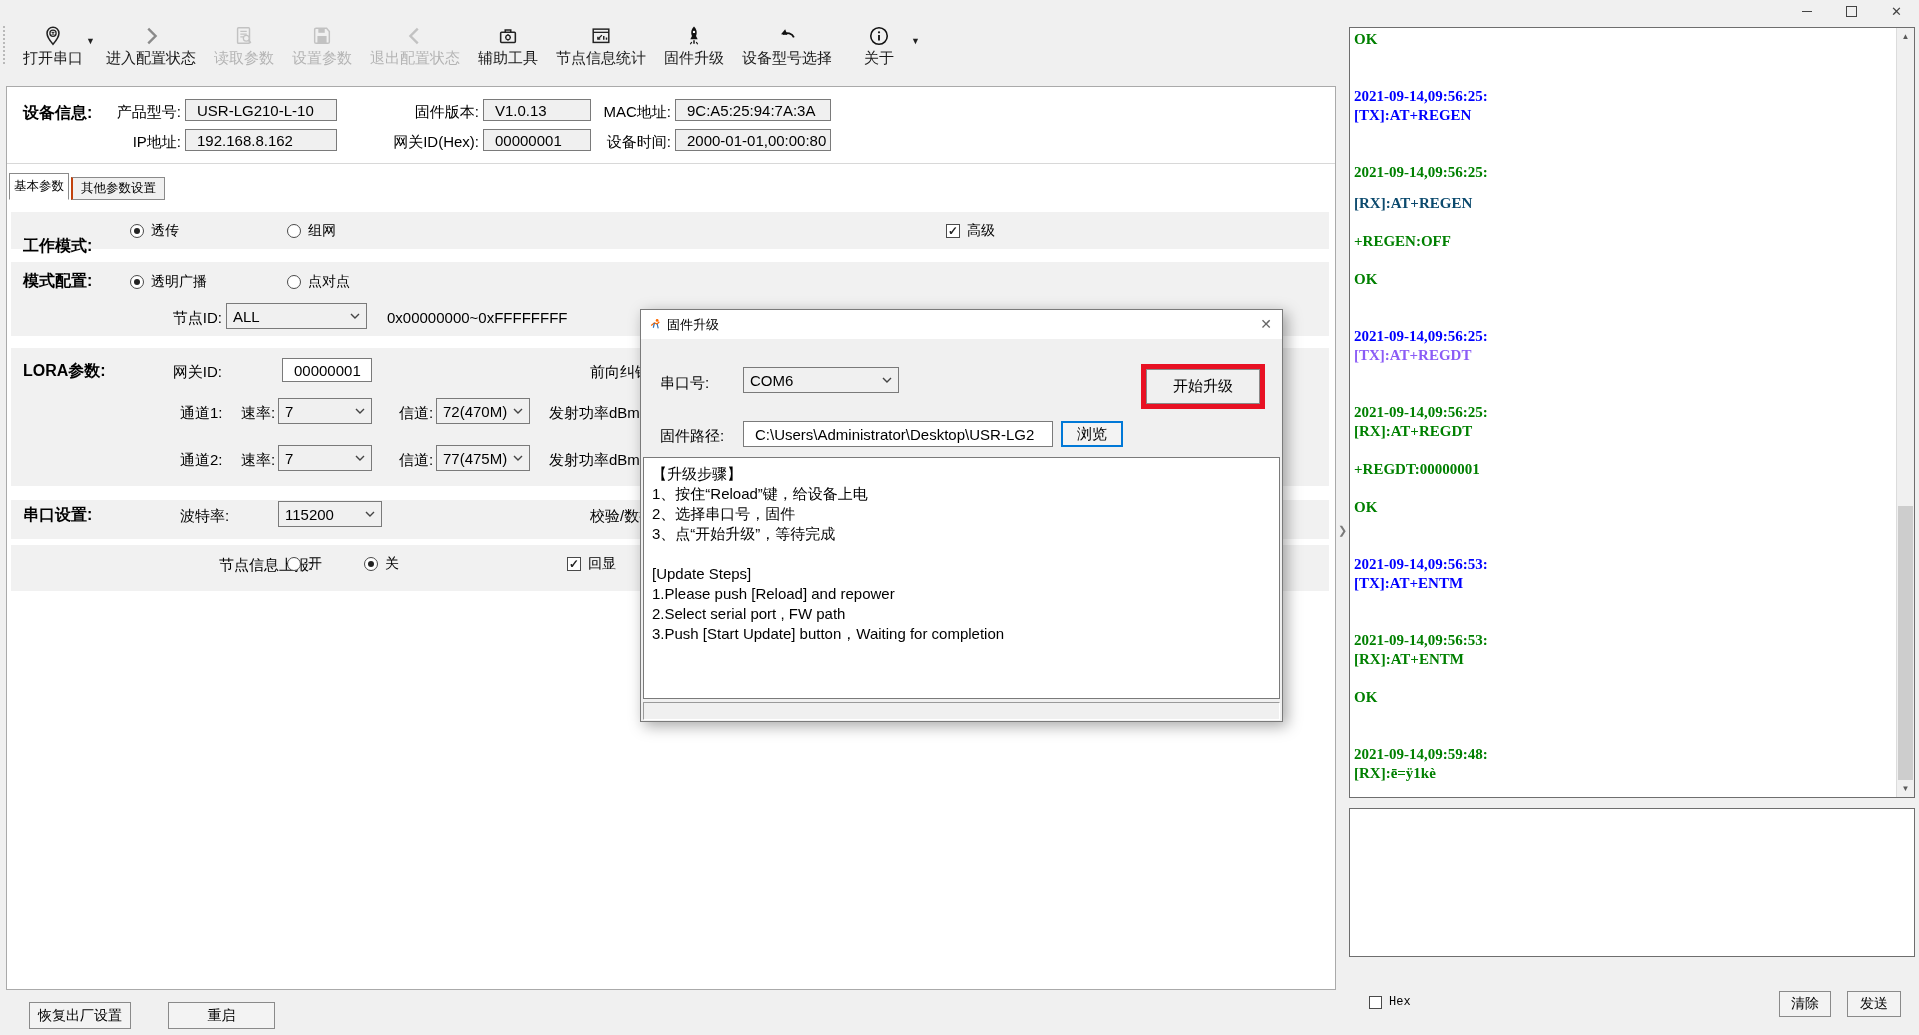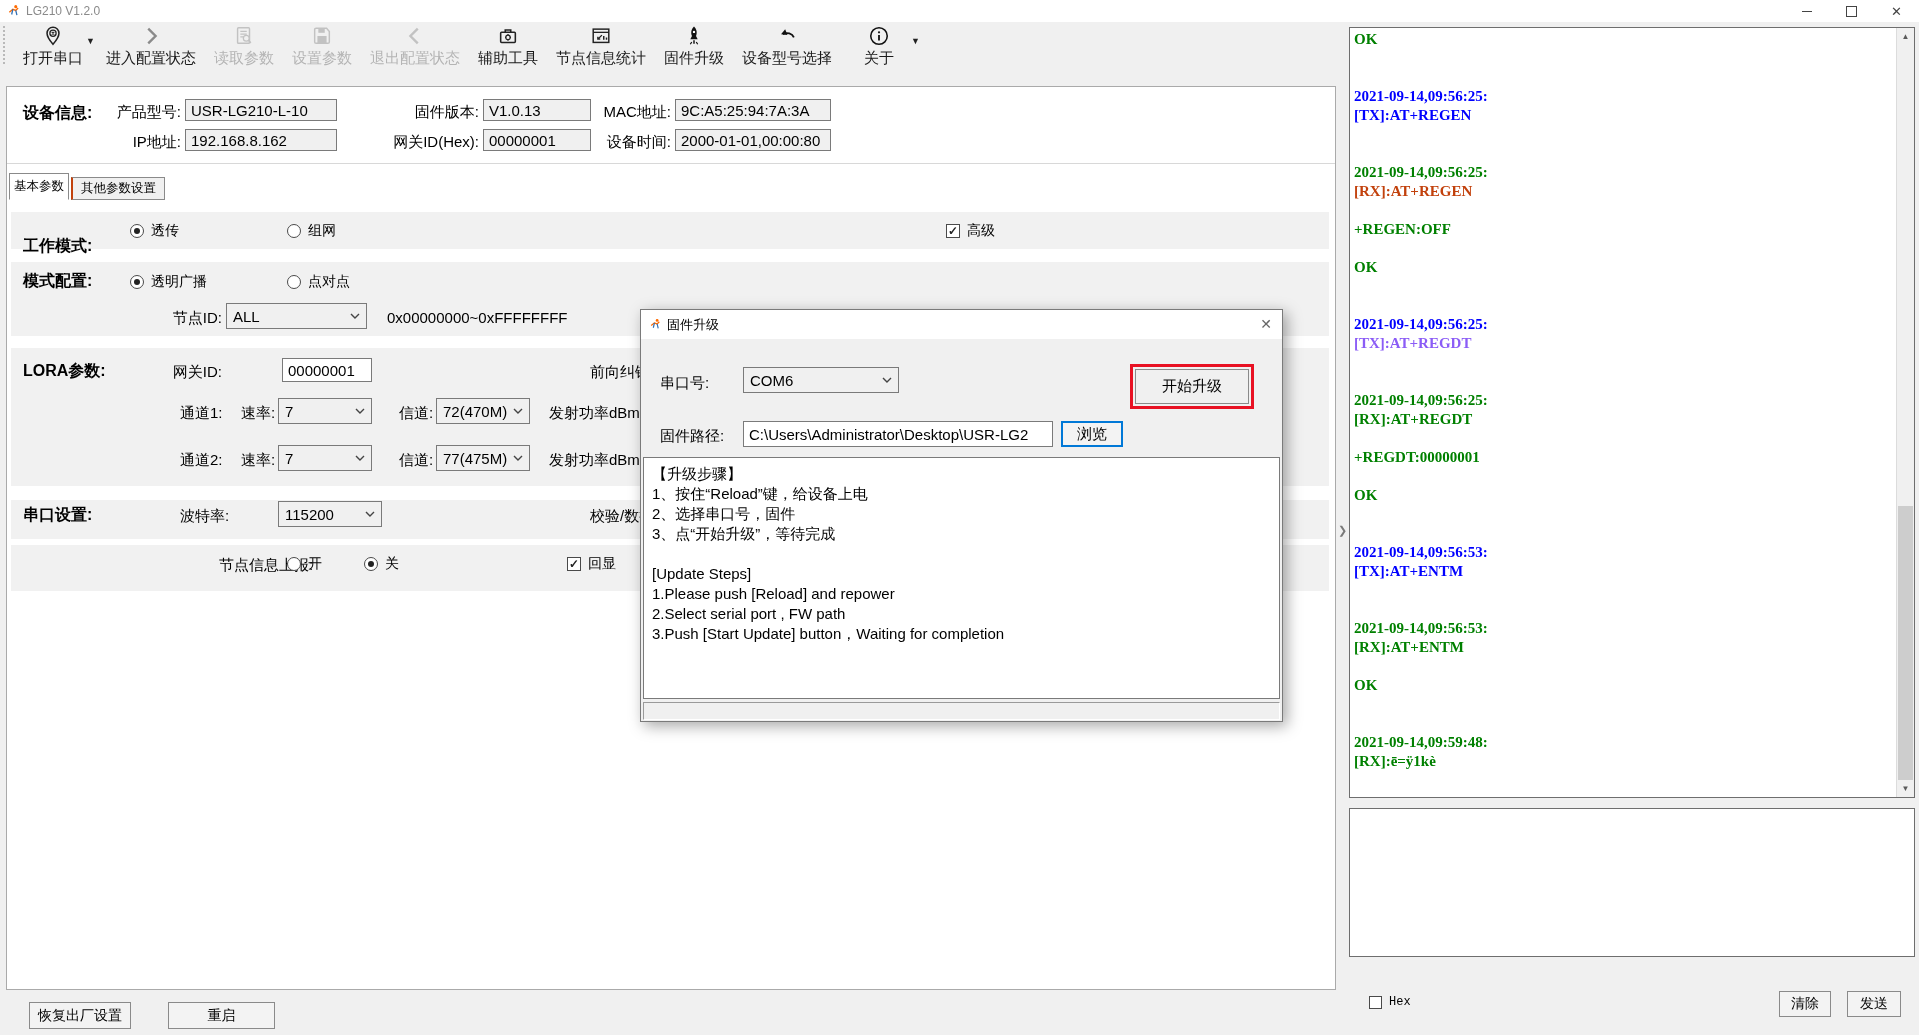--- a/index.html
+++ b/index.html
@@ -18,21 +18,21 @@
   .gripper{position:absolute;left:3px;top:26px;width:3px;height:38px;border-left:2px dotted #b9b9b9;}
   .tbtn{display:flex;flex-direction:column;align-items:center;justify-content:flex-start;margin:2px 9px 0 9px;min-width:58px;}
   .tbtn .ticon{height:24px;display:flex;align-items:center;justify-content:center;}
   .tbtn .tlabel{font-size:15px;color:#1a1a1a;margin-top:1px;white-space:nowrap;}
   .tbtn.disabled .tlabel{color:#b4b4b4;}
   .tcaret{font-size:9px;color:#222;margin-top:14px;margin-left:-6px;margin-right:2px;}
   
   .lbl{font-size:15px;white-space:nowrap;}
   .seclbl{font-size:16px;font-weight:bold;white-space:nowrap;}
   .field{border:1px solid #7a7a7a;background:#f0f0f0;font-size:15px;display:flex;align-items:center;
-         padding:0 5px;box-sizing:border-box;height:22px;overflow:hidden;white-space:nowrap;}
+         padding:0 11px;box-sizing:border-box;height:22px;overflow:hidden;white-space:nowrap;}
   .field.white{background:#fff;}
   .dd{border:1px solid #7a7a7a;background:#f0f0f0;font-size:15px;display:flex;align-items:center;
       justify-content:space-between;padding:0 6px;box-sizing:border-box;height:26px;white-space:nowrap;}
   .radio{width:14px;height:14px;border:1px solid #4a4a4a;border-radius:50%;background:#fff;box-sizing:border-box;flex:0 0 auto;}
   .radio.checked{position:relative;}
   .radio.checked::after{content:"";position:absolute;left:3px;top:3px;width:6px;height:6px;border-radius:50%;background:#222;}
   .ritem{display:flex;align-items:center;gap:7px;position:absolute;}
   .checkbox{width:14px;height:14px;border:1px solid #4a4a4a;background:#fff;box-sizing:border-box;
             display:flex;align-items:center;justify-content:center;font-size:12px;font-weight:bold;color:#222;flex:0 0 auto;}
   .btn{display:flex;align-items:center;justify-content:center;background:#f3f3f3;border:1px solid #8a8a8a;
@@ -48,49 +48,39 @@
   
   .dialog{position:absolute;left:640px;top:309px;width:643px;height:413px;background:#f0f0f0;
           border:1px solid #7a7a7a;box-shadow:4px 4px 14px rgba(0,0,0,.35);z-index:50;box-sizing:border-box;}
   .dlg-title{position:absolute;left:0;top:0;right:0;height:29px;background:#fff;display:flex;align-items:center;}
   .dlg-title .dtext{font-size:13px;margin-left:6px;color:#000;}
   .dlg-close{position:absolute;right:10px;top:6px;font-size:14px;color:#666;}
   .steps{position:absolute;left:2px;top:147px;width:637px;height:242px;background:#fff;border:1px solid #7a7a7a;
          box-sizing:border-box;font-size:15px;line-height:20px;padding:6px 8px;white-space:pre-wrap;overflow:hidden;}
   .dlg-status{position:absolute;left:2px;top:392px;width:637px;height:18px;background:#f0f0f0;box-sizing:border-box;
               border:1px solid;border-color:#9a9a9a #fff #fff #9a9a9a;}
-  .hlbox{position:absolute;border:3px solid #000000;display:flex;align-items:center;justify-content:center;box-sizing:border-box;}
+  .hlbox{position:absolute;border:5px solid #000000;display:flex;align-items:center;justify-content:center;box-sizing:border-box;margin-left:11px;}
   
   .logpanel{position:absolute;left:1349px;top:27px;width:566px;height:771px;background:#fff;border:1px solid #6e6e6e;box-sizing:border-box;}
   .logcontent{position:absolute;left:4px;top:2px;right:20px;bottom:2px;overflow:hidden;
               font-family:"Liberation Serif",serif;font-weight:bold;font-size:15px;line-height:19px;}
   .log-line{white-space:nowrap;}
   .scrollbar{position:absolute;right:0;top:0;width:17px;height:100%;background:#f0f0f0;border-left:1px solid #dcdcdc;}
   .sb-arrow{position:absolute;left:0;width:17px;height:17px;display:flex;align-items:center;justify-content:center;
             font-size:8px;color:#5a5a5a;background:#f0f0f0;}
   .sb-thumb{position:absolute;left:1px;width:15px;background:#cdcdcd;}
   .sendbox{position:absolute;left:1349px;top:808px;width:566px;height:149px;background:#fff;border:1px solid #6e6e6e;box-sizing:border-box;}
   .splitter{position:absolute;left:1337px;top:518px;width:11px;height:24px;display:flex;align-items:center;justify-content:center;
             color:#7a7a7a;font-size:11px;}
 </style>
 </head>
 <body>
 
 <div class="stage">
 
-  <div class="titlebar">
-    <span class="abs" style="left:7px;top:4px;">
-      <svg width="14" height="14" viewBox="0 0 24 24">
-          <circle cx="15" cy="4.5" r="2.6" fill="#ff6a00"></circle>
-          <path d="M4 14 l6-5 5 2 4-4" stroke="#ff6a00" stroke-width="2.4" fill="none"></path>
-          <path d="M10 9 l-2 9 M15 11 l2 8" stroke="#2f6fb5" stroke-width="2.2" fill="none"></path>
-        </svg>
-    </span>
-    <span class="apptitle" style="margin-left:26px;">LG210 V1.2.0</span>
-  </div>
   <div class="winbtn" style="left:1784px;">
       <span class="mini"></span>
     </div>
   <div class="winbtn" style="left:1829px;">
       <span class="maxi"></span>
     </div>
   <div class="winbtn" style="left:1874px;">
       <span class="clsx">✕</span>
     </div>
 
@@ -397,21 +387,21 @@
   <div class="logpanel">
     <div class="logcontent" id="log-output">
         <div class="log-line" style="color: rgb(0, 128, 0);">OK</div>
         <div class="log-line">&nbsp;</div>
         <div class="log-line">&nbsp;</div>
         <div class="log-line" style="color: rgb(0, 0, 255);">2021-09-14,09:56:25:</div>
         <div class="log-line" style="color: rgb(0, 0, 255);">[TX]:AT+REGEN</div>
         <div class="log-line">&nbsp;</div>
         <div class="log-line">&nbsp;</div>
         <div class="log-line" style="color: rgb(0, 128, 0);">2021-09-14,09:56:25:</div>
-        <div class="log-line" style="color: #c2410c;">[RX]:AT+REGEN</div>
+        <div class="log-line" style="color: #0c4a6e; margin-top: 12px;">[RX]:AT+REGEN</div>
         <div class="log-line">&nbsp;</div>
         <div class="log-line" style="color: rgb(0, 128, 0);">+REGEN:OFF</div>
         <div class="log-line">&nbsp;</div>
         <div class="log-line" style="color: rgb(0, 128, 0);">OK</div>
         <div class="log-line">&nbsp;</div>
         <div class="log-line">&nbsp;</div>
         <div class="log-line" style="color: rgb(0, 0, 255);">2021-09-14,09:56:25:</div>
         <div class="log-line" style="color: #8b5cf6;">[TX]:AT+REGDT</div>
         <div class="log-line">&nbsp;</div>
         <div class="log-line">&nbsp;</div>

